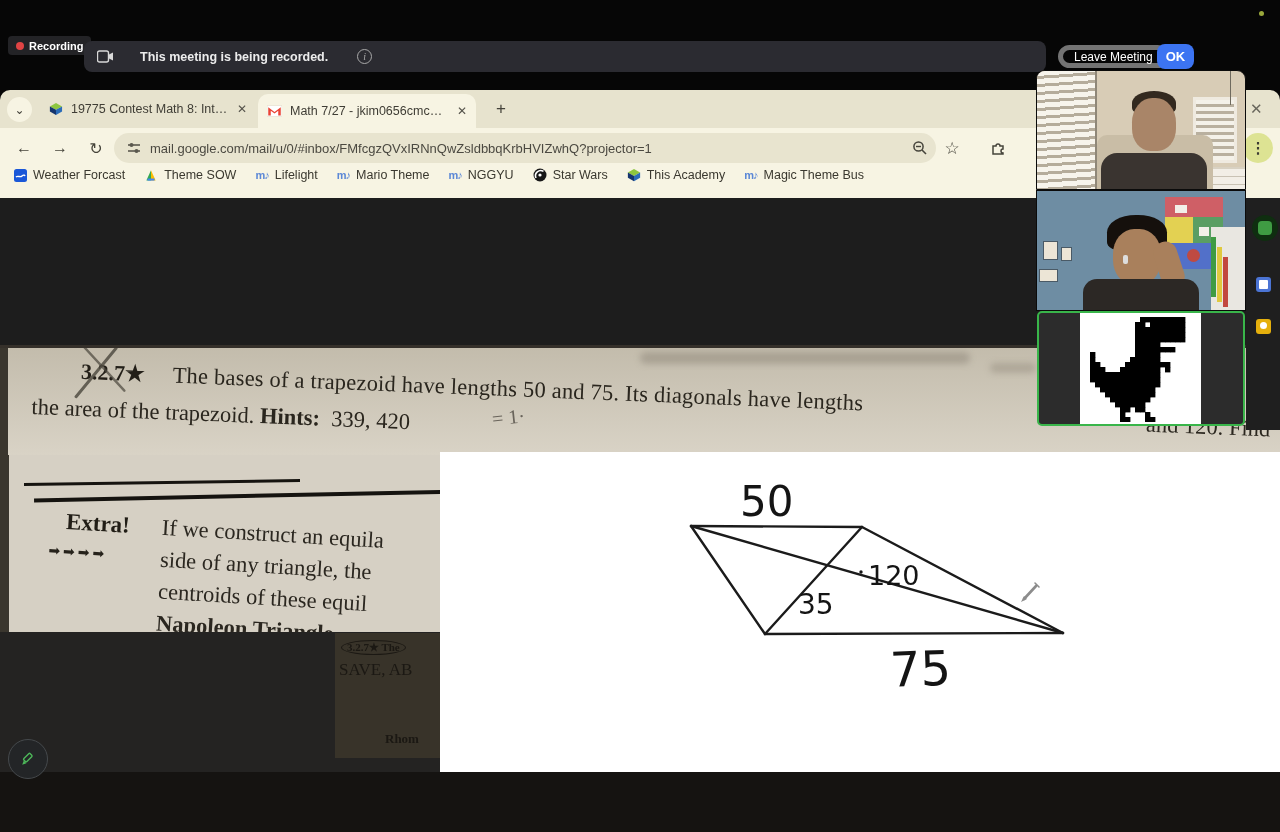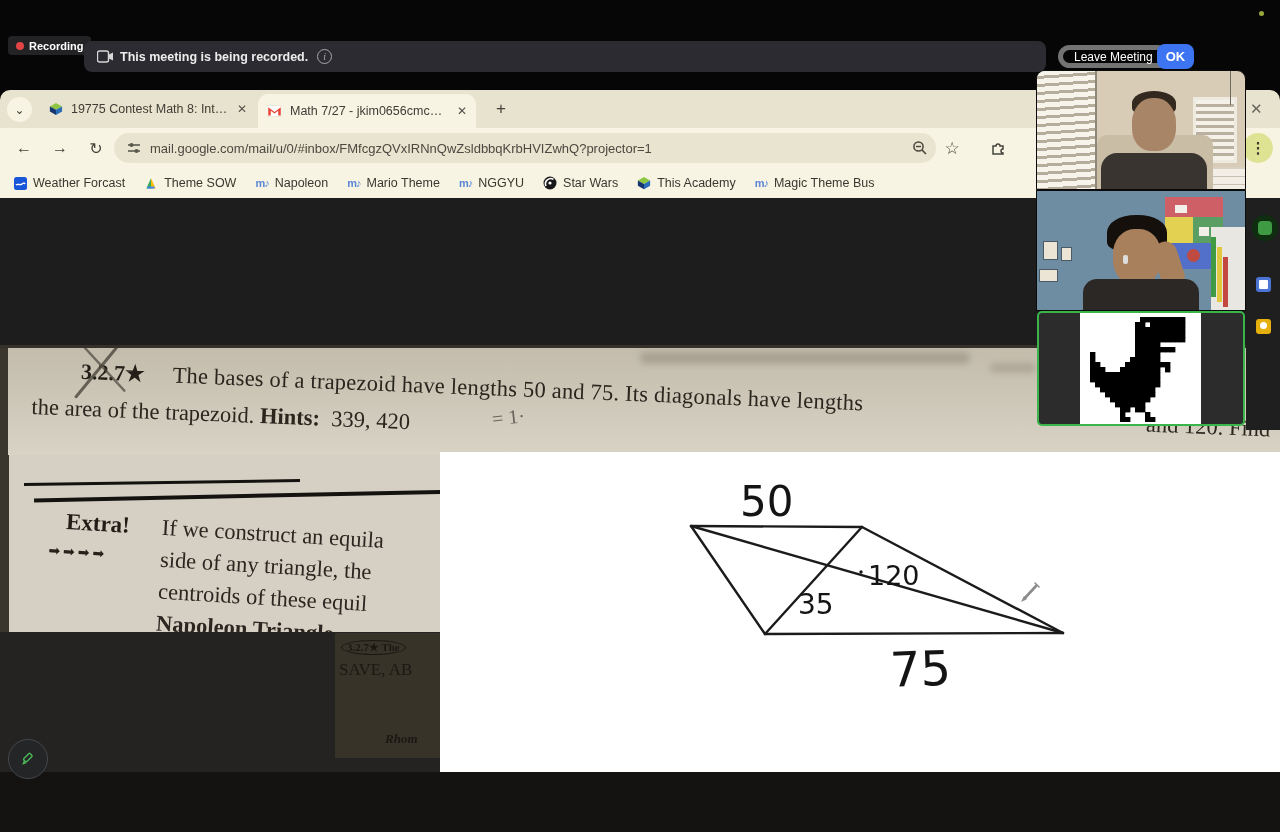--- a/index.html
+++ b/index.html
@@ -7,21 +7,21 @@
   body { font-family:"Liberation Sans", sans-serif; }
   #app { position:relative; width:1280px; height:832px; overflow:hidden; background:#060606;padding-left:7px; }
   .abs { position:absolute; }
 
   
   .rec-pill { left:8px; top:36px; height:19px; padding:0 8px; background:#232326; border-radius:4px;
               display:flex; align-items:center; gap:5px; }
   .rec-dot { width:8px; height:8px; border-radius:50%; background:#e04444; }
   .rec-pill span { color:#fff; font-size:11px; font-weight:bold; }
   .rec-banner { left:84px; top:41px; width:962px; height:31px; background:#2b2b31; border-radius:8px;
-                display:flex; align-items:center; gap:6px; padding-left:13px; }
+                display:flex; align-items:center; gap:26px; padding-left:13px; }
   .rec-banner .txt { color:#ececec; font-size:12.5px; font-weight:600; }
   .info-circ { width:15px; height:15px; border:1.3px solid #a9a9a9; border-radius:50%; color:#a9a9a9;
                font-size:10px; display:flex; align-items:center; justify-content:center; margin-left:3px; font-family:"Liberation Serif",serif; font-style:italic;}
   .leave-btn { left:1058px; top:45px; height:23px; padding:0 11px; border:5px solid #737373; border-radius:12px;
                color:#fff; font-size:12px; display:flex; align-items:center; background:transparent; }
   .ok-btn { left:1157px; top:44px; width:37px; height:25px; background:#3c74f2; border-radius:8px; color:#fff;
             font-size:13px; font-weight:600; display:flex; align-items:center; justify-content:center; }
   .status-dot { left:1259px; top:11px; width:5px; height:5px; border-radius:50%; background:#9aa83b; }
 
   
@@ -36,21 +36,21 @@
   .tab .x { margin-left:auto; color:#55534b; font-size:12px; }
   .newtab { position:absolute; left:489px; top:7px; width:24px; height:24px; color:#44423a; font-size:17px;
             display:flex; align-items:center; justify-content:center; }
   .toolbar { position:absolute; left:0; top:38px; width:1280px; height:40px; background:#f7f4e3; }
   .navic { position:absolute; top:8px; width:24px; height:24px; display:flex; align-items:center; justify-content:center;
            color:#46443b; font-size:16px; }
   .urlbar { position:absolute; left:114px; top:5px; width:822px; height:30px; background:#e8e4cf; border-radius:15px;
             display:flex; align-items:center; gap:9px; padding:0 13px; }
   .urlbar .url { font-size:13px; color:#4b4941; white-space:nowrap; overflow:hidden; text-overflow:ellipsis; }
   .bookmarks { position:absolute; left:0; top:78px; width:1280px; height:30px; background:#f7f4e3;
-               display:flex; align-items:center; gap:19px; padding-left:14px; }
+               display:flex; align-items:flex-start; gap:19px; padding-left:14px; }
   .bm { display:flex; align-items:center; gap:6px; }
   .bm .lbl { font-size:12.5px; color:#3a382f; white-space:nowrap; }
   .mus { color:#5b87d6; font-size:11px; font-weight:bold; letter-spacing:-1px; }
 
   
   .gmail { left:0; top:198px; width:1280px; height:147px; background:#1d1d1d; overflow:hidden; }
 
   
   .photo-band { left:0; top:345px; width:1280px; height:110px; background:linear-gradient(180deg,#c3bcac,#d9d3c6);
                 border-top:3px solid #35302a; overflow:hidden; font-family:"Liberation Serif", serif; }
@@ -77,21 +77,21 @@
   .ex-arrows { position:absolute; left:54px; top:84px; font-size:14px; color:#26221b; letter-spacing:3px; }
   .ex-line { position:absolute; left:166px; font-size:22.5px; color:#2b2720; white-space:nowrap; }
 
   
   .dimlow { left:0; top:632px; width:440px; height:140px; background:#242322; }
   .attach { position:absolute; left:335px; top:1px; width:105px; height:125px; background:#383329; overflow:hidden;
             font-family:"Liberation Serif", serif; color:#1b1813; }
   .attach .t1 { position:absolute; left:6px; top:7px; font-size:11px; font-weight:bold; border:1px solid #1b1813;
                 border-radius:50%; padding:0 5px; }
   .attach .t2 { position:absolute; left:4px; top:27px; font-size:17px; }
-  .attach .t3 { position:absolute; left:50px; top:98px; font-size:13px; font-weight:bold;font-style:italic; }
+  .attach .t3 { position:absolute; left:50px; top:98px; font-size:13px; font-weight:bold; }
 
   
   .whiteboard { left:440px; top:452px; width:840px; height:320px; background:#ffffff; }
   .wb-text { font-family:"DejaVu Sans", sans-serif; fill:#141414; }
 
   
   .bottombar { left:0; top:772px; width:1280px; height:60px; background:#151311; }
   .annotate { left:8px; top:739px; width:40px; height:40px; border-radius:50%; background:#232527; border:1px solid #45494c;
               display:flex; align-items:center; justify-content:center; }
 
@@ -222,21 +222,21 @@
       <div class="bm">
         <svg width="14" height="13" viewBox="0 0 16 14">
           <polygon points="8,1 2.7,12.8 8,12.8" fill="#34a853"></polygon>
           <polygon points="8,1 13.3,12.8 8,12.8" fill="#fbbc04"></polygon>
           <rect x="4" y="10.5" width="8" height="2.3" fill="#4285f4"></rect>
         </svg>
         <span class="lbl">Theme SOW</span>
       </div>
       <div class="bm">
         <span class="mus">m♪</span>
-        <span class="lbl">Napoleon</span>
+        <span class="lbl">Lifelight</span>
       </div>
       <div class="bm">
         <span class="mus">m♪</span>
         <span class="lbl">Mario Theme</span>
       </div>
       <div class="bm">
         <span class="mus">m♪</span>
         <span class="lbl">NGGYU</span>
       </div>
       <div class="bm">

